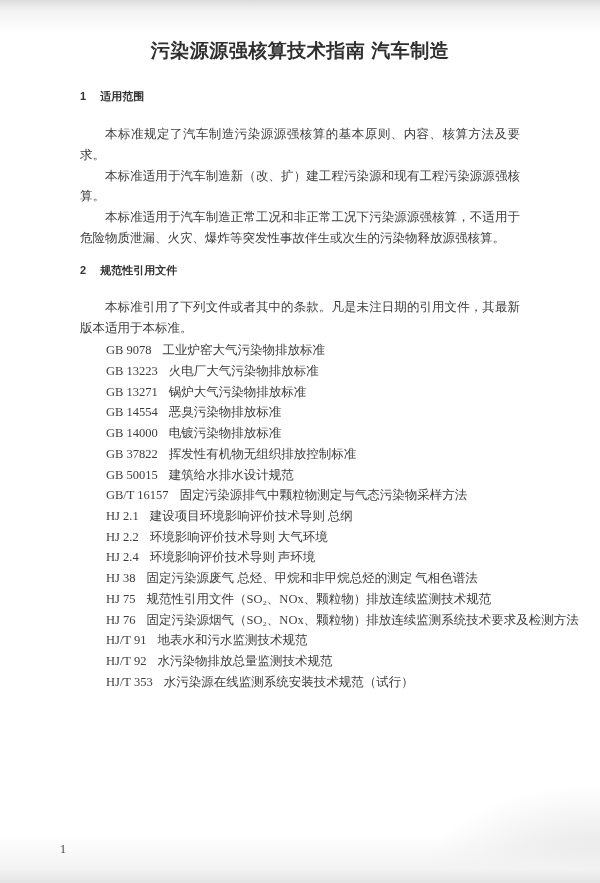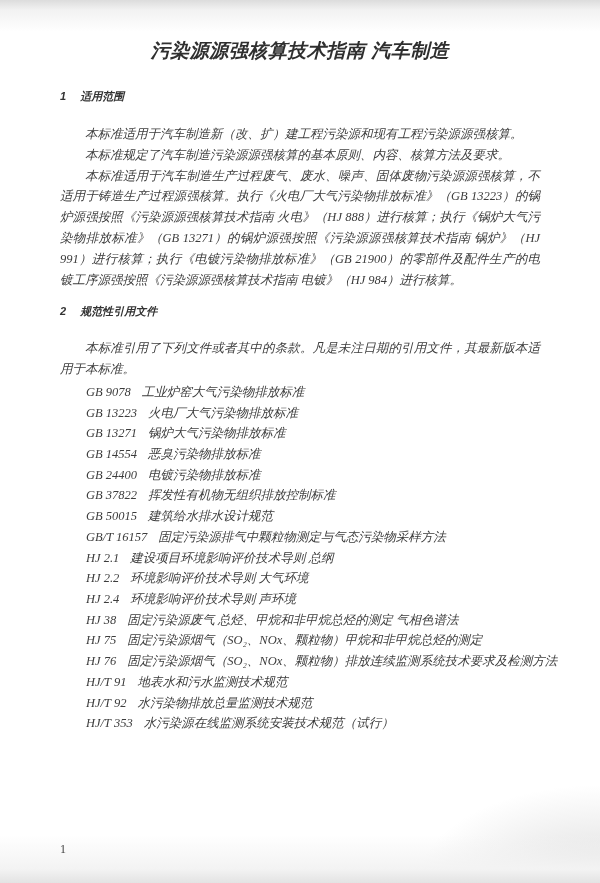--- a/index.html
+++ b/index.html
@@ -16,22 +16,21 @@
     background:
       linear-gradient(180deg, #dcdcdc 0px, #f2f2f2 10px, rgba(255,255,255,0) 32px),
       linear-gradient(0deg, #e3e3e3 0px, #f3f3f3 14px, rgba(255,255,255,0) 48px),
       radial-gradient(ellipse 260px 140px at 100% 100%, #dddddd 0%, rgba(255,255,255,0) 70%),
       #ffffff;
     color: #3a3a3a;
     font-family: "Liberation Serif", "DejaVu Serif", serif;
   }
   .content {
     position: relative;
-    margin: 0 60px;
-    font-style: italic;
+    margin: 0 80px;
   }
   .doc-title {
     margin: 0;
     padding-top: 38px;
     text-align: center;
     font-family: "Liberation Sans", "DejaVu Sans", sans-serif;
     font-size: 19px;
     font-weight: bold;
     color: #2f2f2f;
     letter-spacing: 0.5px;
@@ -88,23 +87,23 @@
 <div class="page">
   <div class="content">
 
     <h1 class="doc-title">污染源源强核算技术指南  汽车制造</h1>
 
     <h2 class="sec-heading sec-heading-1">
       <span class="sec-num">1</span><span>适用范围</span>
     </h2>
 
     <div class="body-text para-group-1">
+      <p class="para">本标准规定了汽车制造污染源源强核算的基本原则、内容、核算方法及要求。</p>
       <p class="para">本标准适用于汽车制造新（改、扩）建工程污染源和现有工程污染源源强核算。</p>
-      <p class="para">本标准规定了汽车制造污染源源强核算的基本原则、内容、核算方法及要求。</p>
-      <p class="para">本标准适用于汽车制造生产过程废气、废水、噪声、固体废物污染源源强核算，不适用于铸造生产过程源强核算。执行《火电厂大气污染物排放标准》（GB 13223）的锅炉源强按照《污染源源强核算技术指南 火电》（HJ 888）进行核算；执行《锅炉大气污染物排放标准》（GB 13271）的锅炉源强按照《污染源源强核算技术指南 锅炉》（HJ 991）进行核算；执行《电镀污染物排放标准》（GB 21900）的零部件及配件生产的电镀工序源强按照《污染源源强核算技术指南 电镀》（HJ 984）进行核算。</p>
+      <p class="para">本标准适用于汽车制造正常工况和非正常工况下污染源源强核算，不适用于危险物质泄漏、火灾、爆炸等突发性事故伴生或次生的污染物释放源强核算。</p>
     </div>
 
     <h2 class="sec-heading sec-heading-2">
       <span class="sec-num">2</span><span>规范性引用文件</span>
     </h2>
 
     <div class="body-text para-group-2">
       <p class="para">本标准引用了下列文件或者其中的条款。凡是未注日期的引用文件，其最新版本适用于本标准。</p>
 
       <div class="ref-list">
@@ -120,21 +119,21 @@
   <div class="ref-row">
     <span class="ref-code">GB 13271</span><span class="ref-name">锅炉大气污染物排放标准</span>
   </div>
 
   <div class="ref-row">
     <span class="ref-code">GB 14554</span><span class="ref-name">恶臭污染物排放标准</span>
   </div>
 
 
   <div class="ref-row">
-    <span class="ref-code">GB 24400</span><span class="ref-name">电镀污染物排放标准</span>
+    <span class="ref-code">GB 14000</span><span class="ref-name">电镀污染物排放标准</span>
   </div>
 
   <div class="ref-row">
     <span class="ref-code">GB 37822</span><span class="ref-name">挥发性有机物无组织排放控制标准</span>
   </div>
 
   <div class="ref-row">
     <span class="ref-code">GB 50015</span><span class="ref-name">建筑给水排水设计规范</span>
   </div>
 
@@ -153,21 +152,21 @@
 
   <div class="ref-row">
     <span class="ref-code">HJ 2.4</span><span class="ref-name">环境影响评价技术导则 声环境</span>
   </div>
 
   <div class="ref-row">
     <span class="ref-code">HJ 38</span><span class="ref-name">固定污染源废气  总烃、甲烷和非甲烷总烃的测定  气相色谱法</span>
   </div>
 
   <div class="ref-row">
-    <span class="ref-code">HJ 75</span><span class="ref-name">固定污染源烟气（SO₂、NOx、颗粒物）甲烷和非甲烷总烃的测定</span>
+    <span class="ref-code">HJ 75</span><span class="ref-name">规范性引用文件（SO₂、NOx、颗粒物）排放连续监测技术规范</span>
   </div>
 
   <div class="ref-row">
     <span class="ref-code">HJ 76</span><span class="ref-name">固定污染源烟气（SO₂、NOx、颗粒物）排放连续监测系统技术要求及检测方法</span>
   </div>
 
   <div class="ref-row">
     <span class="ref-code">HJ/T 91</span><span class="ref-name">地表水和污水监测技术规范</span>
   </div>
 

